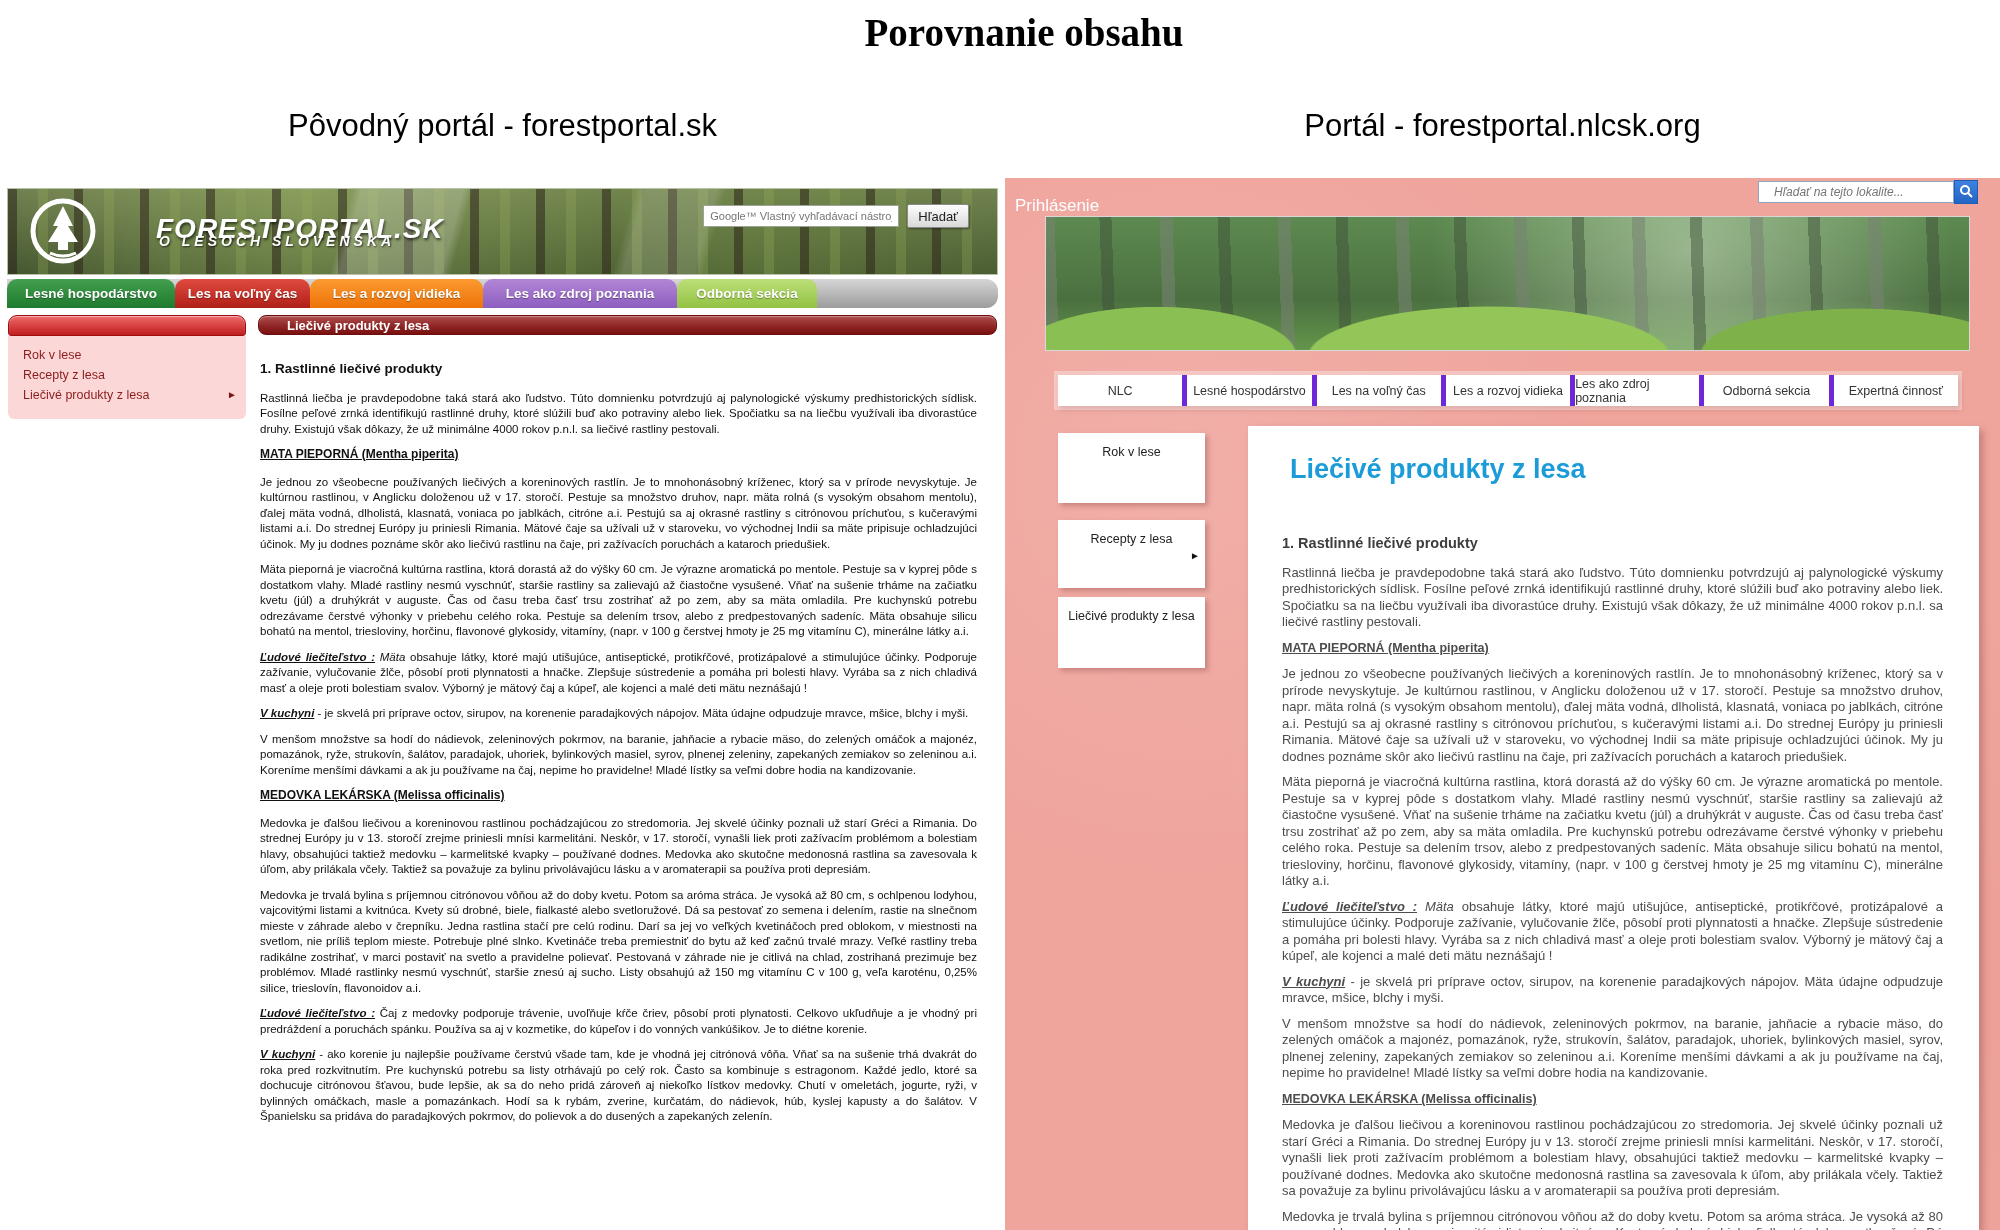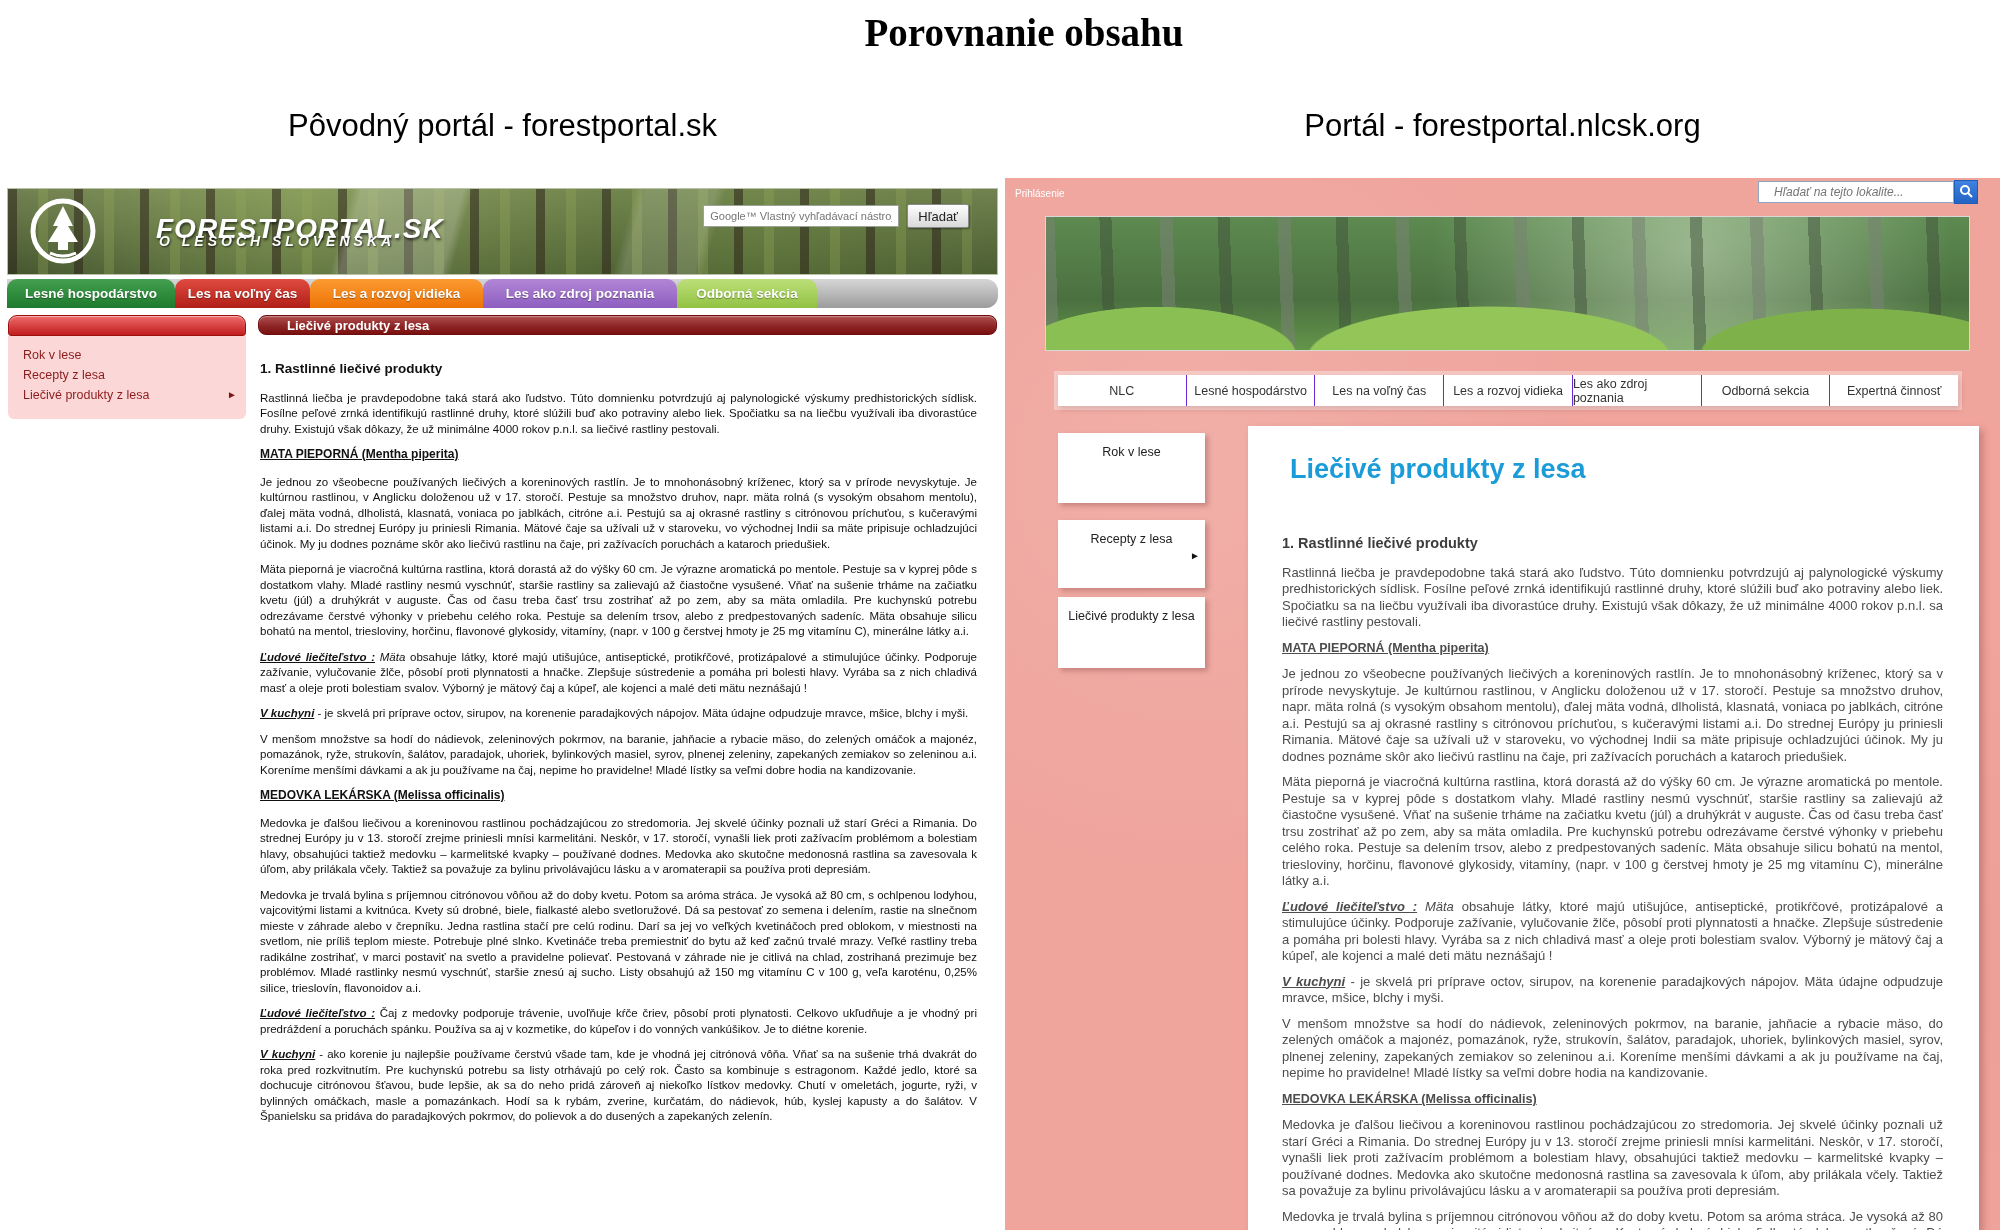--- a/index.html
+++ b/index.html
@@ -77,41 +77,41 @@
       text-align:justify; }
   .article-left p { margin:0 0 10px; }
   .article-left .h1 { font-size:13.5px; font-weight:bold; margin:0 0 14px; text-align:left; }
   .article-left .hsec { font-size:12px; font-weight:bold; text-decoration:underline;
       margin:6px 0 12px; text-align:left; }
   .b { font-weight:normal; }
   .bi-u { font-weight:bold; font-style:italic; text-decoration:underline; }
   .it { font-style:italic; }
 
   
-  .rp-login { position:absolute; left:10px; top:10px; color:#fff; font-size:10px; cursor:pointer; }
+  .rp-login { position:absolute; left:10px; top:18px; color:#fff; font-size:17px; cursor:pointer; }
   .rp-search { position:absolute; right:22px; top:2px; display:flex; align-items:center; }
   .rp-search input { width:196px; height:22px; border:1px solid #8fa6c0; background:#fff;
       font-size:12px; font-style:italic; color:#3c4a66; padding:0 15px;
       font-family:"Liberation Sans",sans-serif; }
   .rp-search button { width:24px; height:24px; border:1px solid #1d5fb8; cursor:pointer;
       background:linear-gradient(#3f82e0,#2363c4); display:flex; align-items:center; justify-content:center; }
   .rp-banner { position:absolute; left:40px; top:38px; width:925px; height:135px;
       border:1px solid #d8d8d8; overflow:hidden;
       background:
         radial-gradient(ellipse 230px 80px at 12% 104%, #8abf53 0 60%, transparent 61%),
         radial-gradient(ellipse 300px 85px at 48% 106%, #93c558 0 60%, transparent 61%),
         radial-gradient(ellipse 260px 75px at 88% 103%, #7fb14a 0 60%, transparent 61%),
         repeating-linear-gradient(88deg, rgba(120,130,115,.55) 0 13px, transparent 13px 58px,
            rgba(60,75,55,.45) 58px 70px, transparent 70px 118px),
         radial-gradient(circle at 70% 25%, rgba(220,235,210,.5), transparent 40%),
         linear-gradient(#5d8a50, #4b7040 62%, #63954a); }
   .rp-nav { position:absolute; left:53px; top:197px; width:900px; height:31px; display:flex;
       background:#fff; box-shadow:0 0 0 4px rgba(255,255,255,.35), 2px 3px 5px rgba(130,60,60,.35); }
   .rp-tab { flex:1; display:flex; align-items:center; justify-content:center;
-      font-size:12.5px; color:#333; border-right:1px solid #6d28d9; cursor:pointer; }
+      font-size:12.5px; color:#333; border-right:5px solid #6d28d9; cursor:pointer; }
   .rp-tab:last-child { border-right:none; }
 
   .rp-sidebox { position:absolute; left:53px; width:147px; background:#fff; cursor:pointer;
       box-shadow:3px 3px 5px rgba(140,70,70,.4); font-size:12.5px; color:#222;
       text-align:center; padding-top:12px; }
   .rp-box1 { top:255px; height:70px; }
   .rp-box2 { top:342px; height:68px; }
   .rp-box3 { top:419px; height:71px; padding-left:4px; padding-right:4px; }
   .rp-sidebox .arr { position:absolute; right:5px; top:30px; font-size:10px; color:#111; }
 

